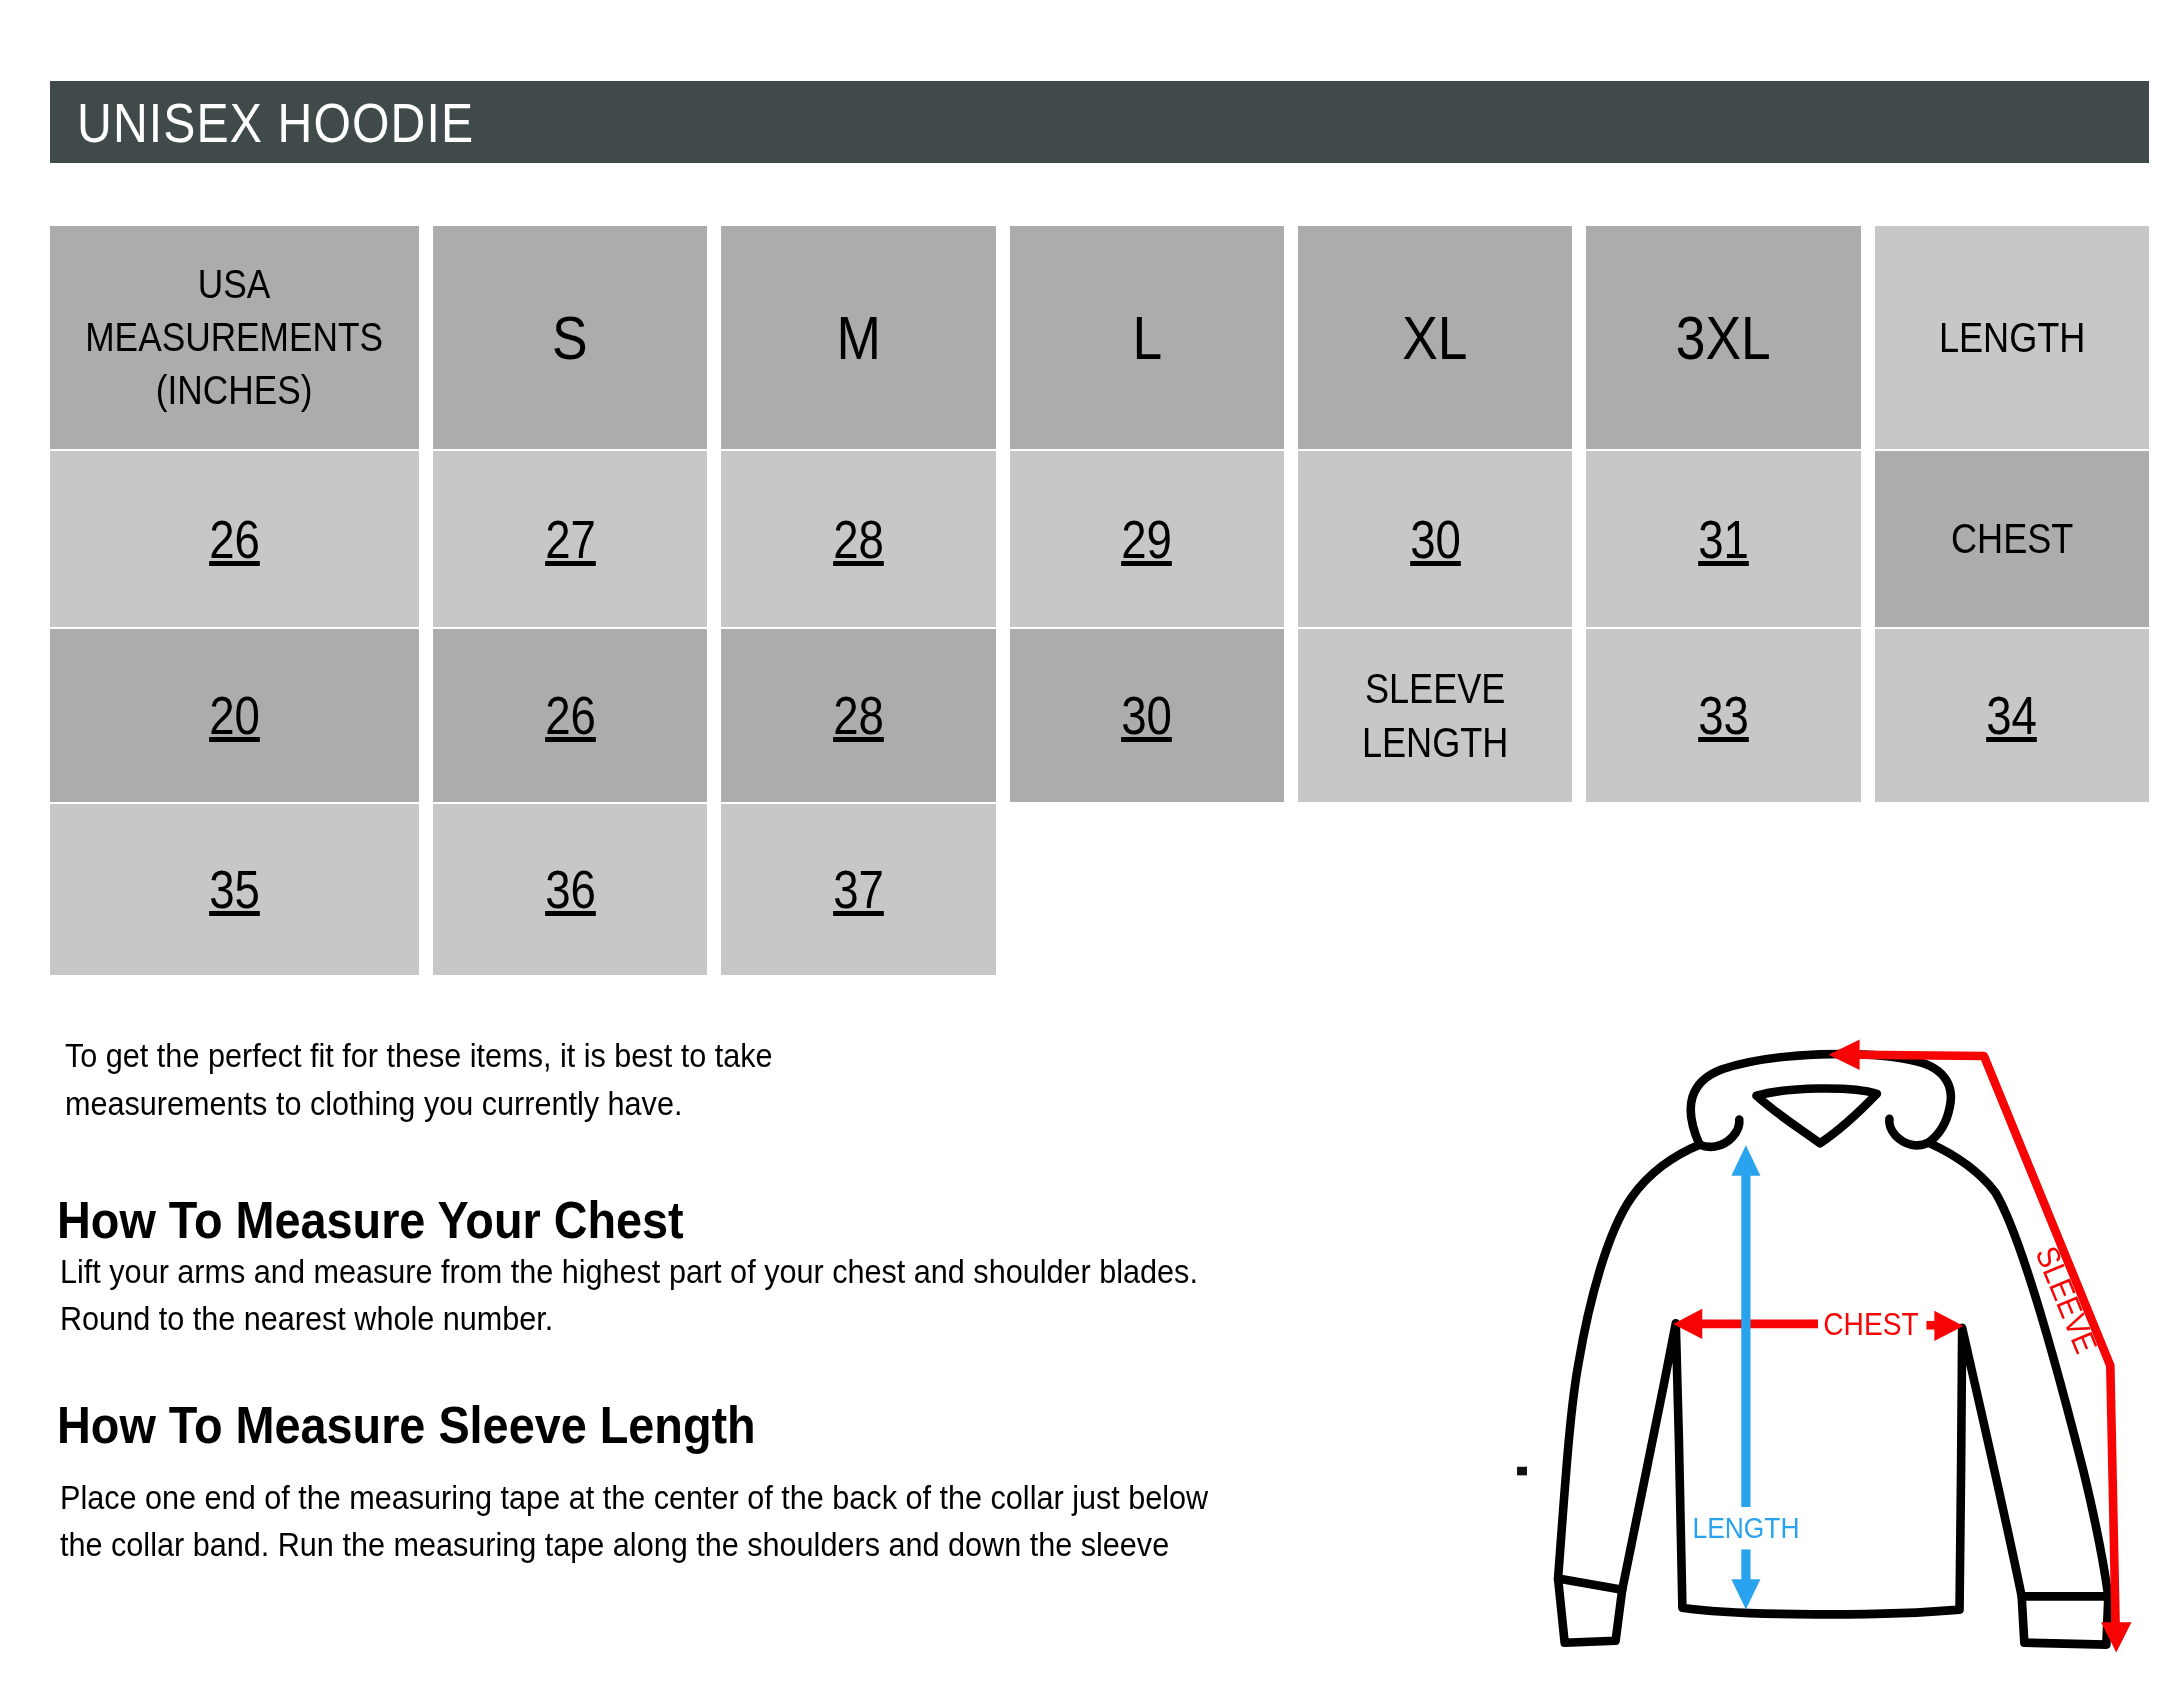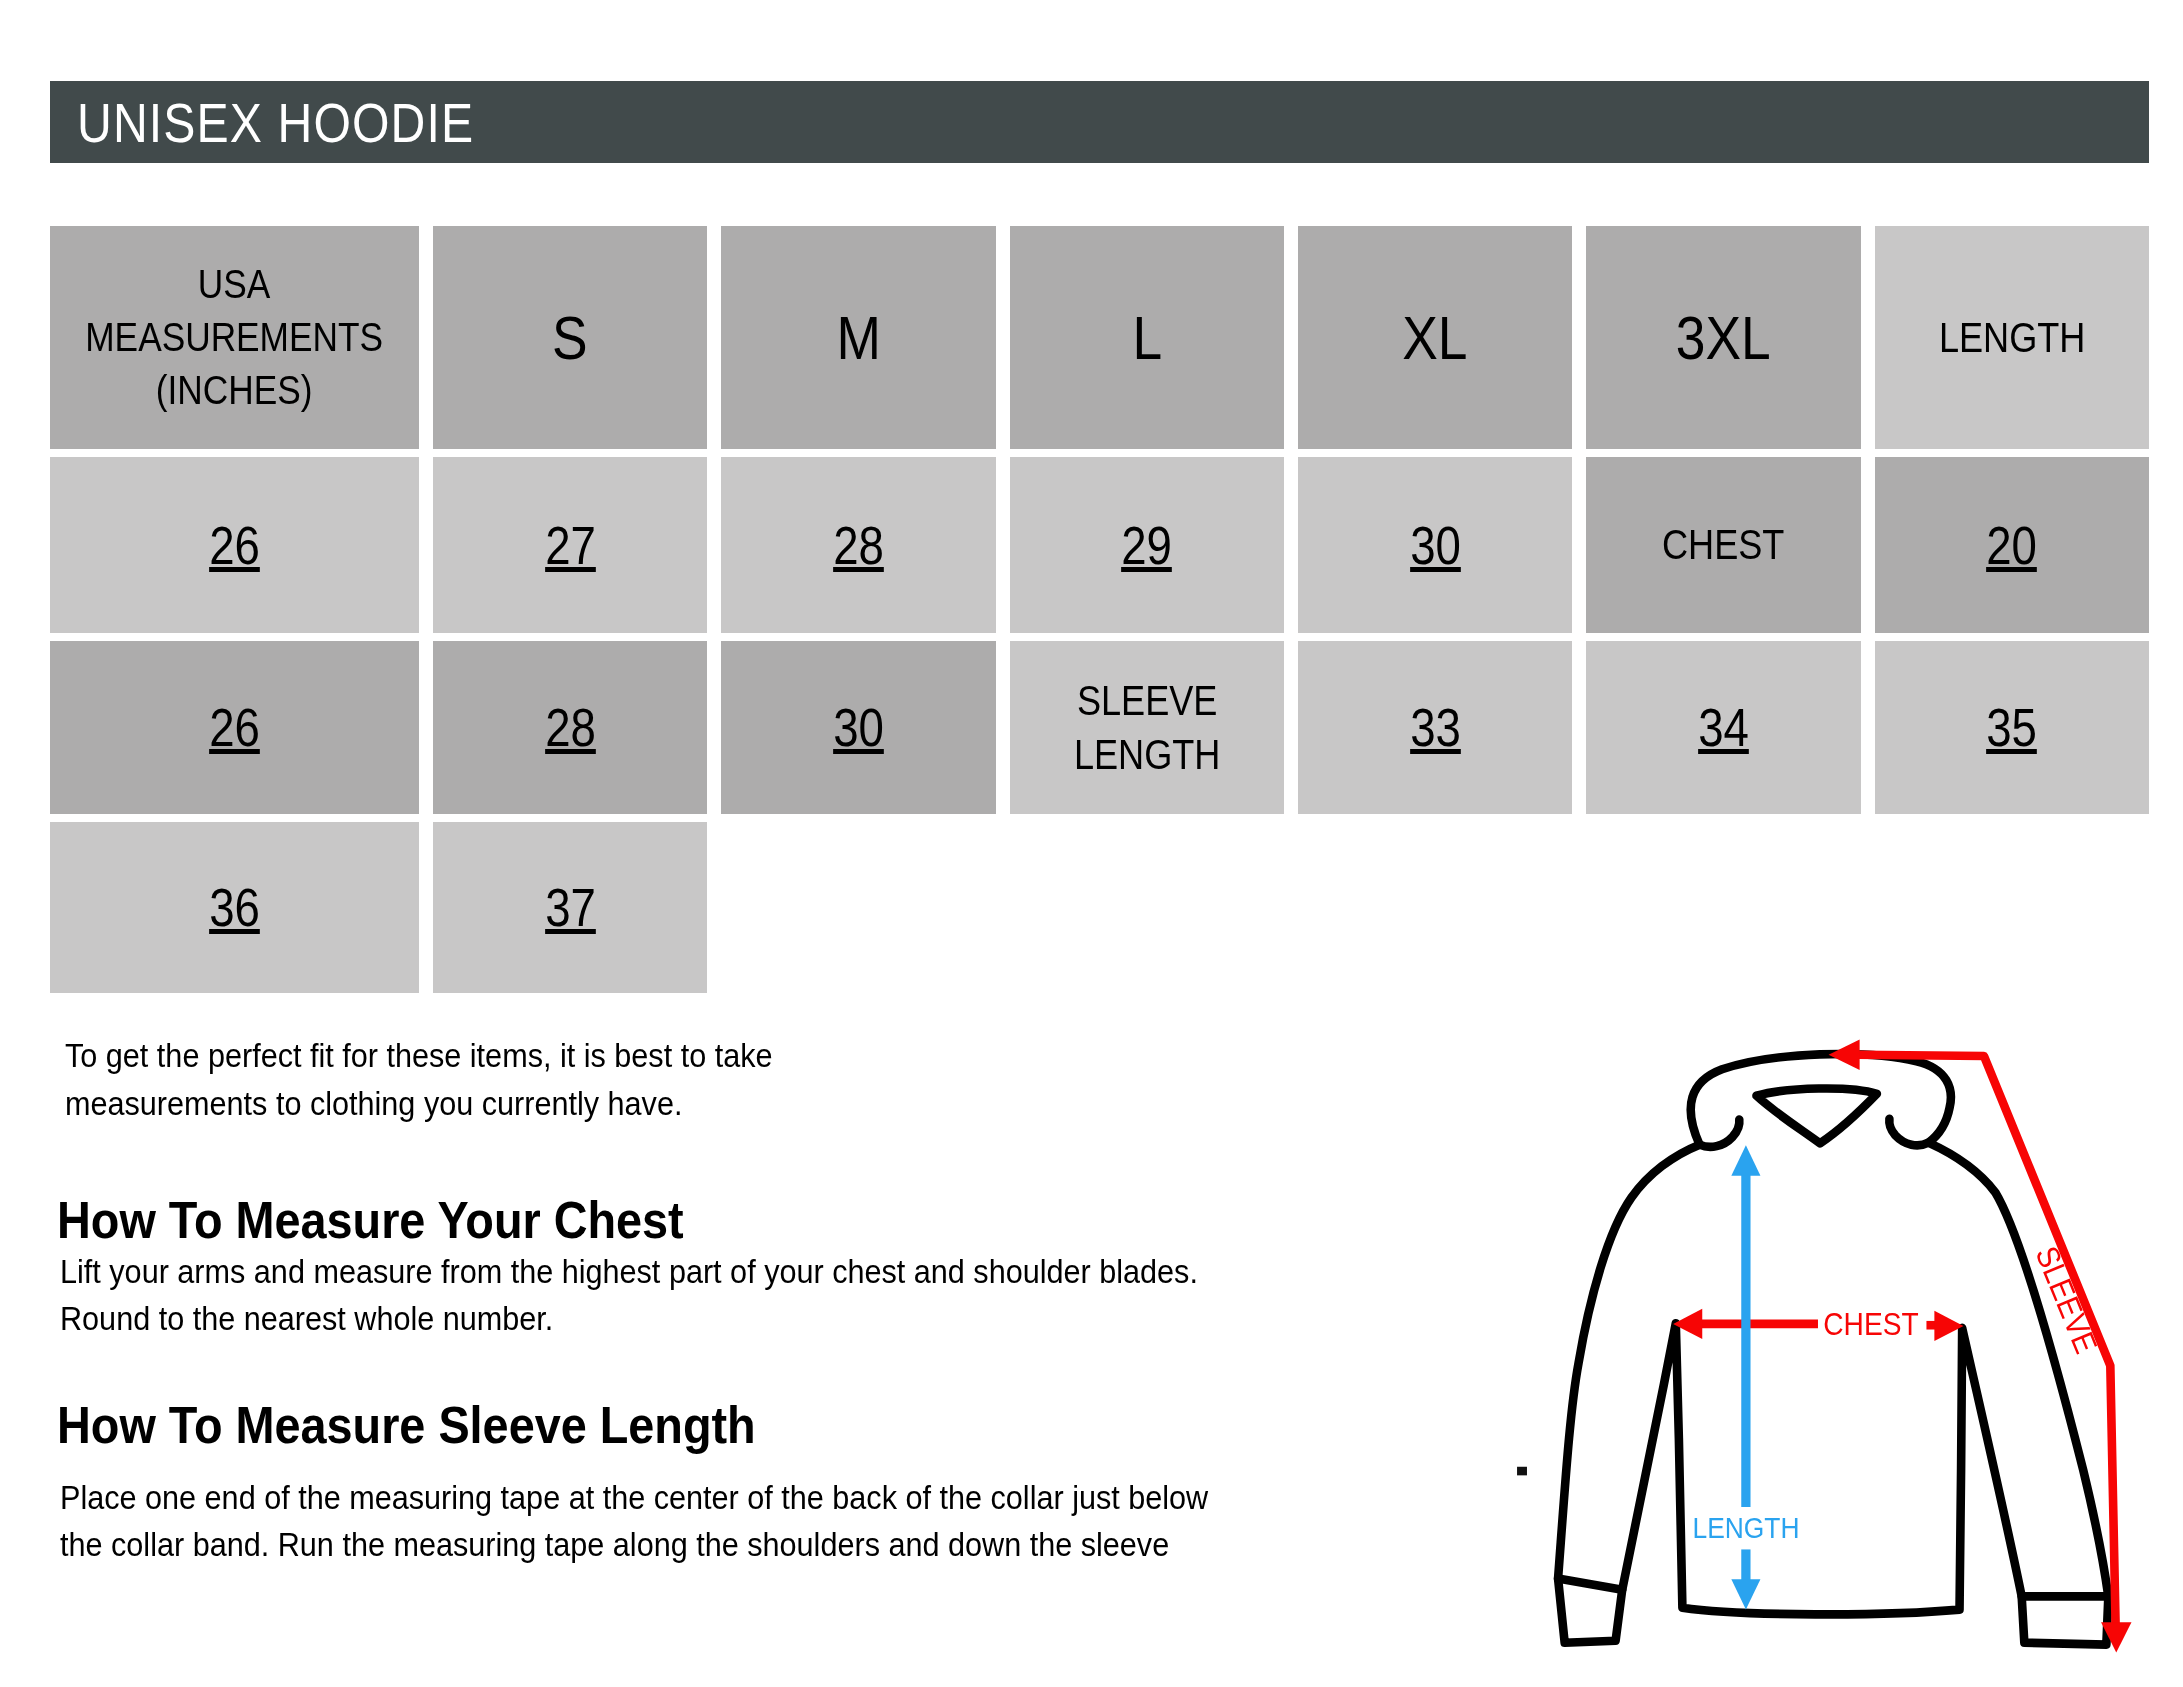--- a/index.html
+++ b/index.html
@@ -31,21 +31,21 @@
     transform-origin: 0 50%;
   }
   
   .chart {
     position: absolute;
     left: 50px; top: 226px;
     width: 2099px; height: 759px;
     display: grid;
     grid-template-columns: 369px repeat(6, 1fr);
     grid-template-rows: 223px 176px 173px 171px;
-    gap: 8px 14px;
+    gap: 2px 14px;
   }
   .cell {
     display: flex;
     align-items: center;
     justify-content: center;
     text-align: center;
   }
   .g1 { background: #adacac; }
   .g2 { background: #c8c7c7; }
   .hdr-corner { font-size: 41px; line-height: 53px; }
@@ -153,20 +153,23 @@
         <span class="cx">27</span>
       </div>
     <div class="cell g2 val">
         <span class="cx">28</span>
       </div>
     <div class="cell g2 val">
         <span class="cx">29</span>
       </div>
     <div class="cell g2 val">
         <span class="cx">30</span>
+      </div>
+    <div class="cell g2 val">
+        <span class="cx">31</span>
       </div>
 
     <div class="cell g1 rowlab">
         <span class="cx">CHEST</span>
       </div>
     <div class="cell g1 val">
         <span class="cx">20</span>
       </div>
     <div class="cell g1 val">
         <span class="cx">26</span>

